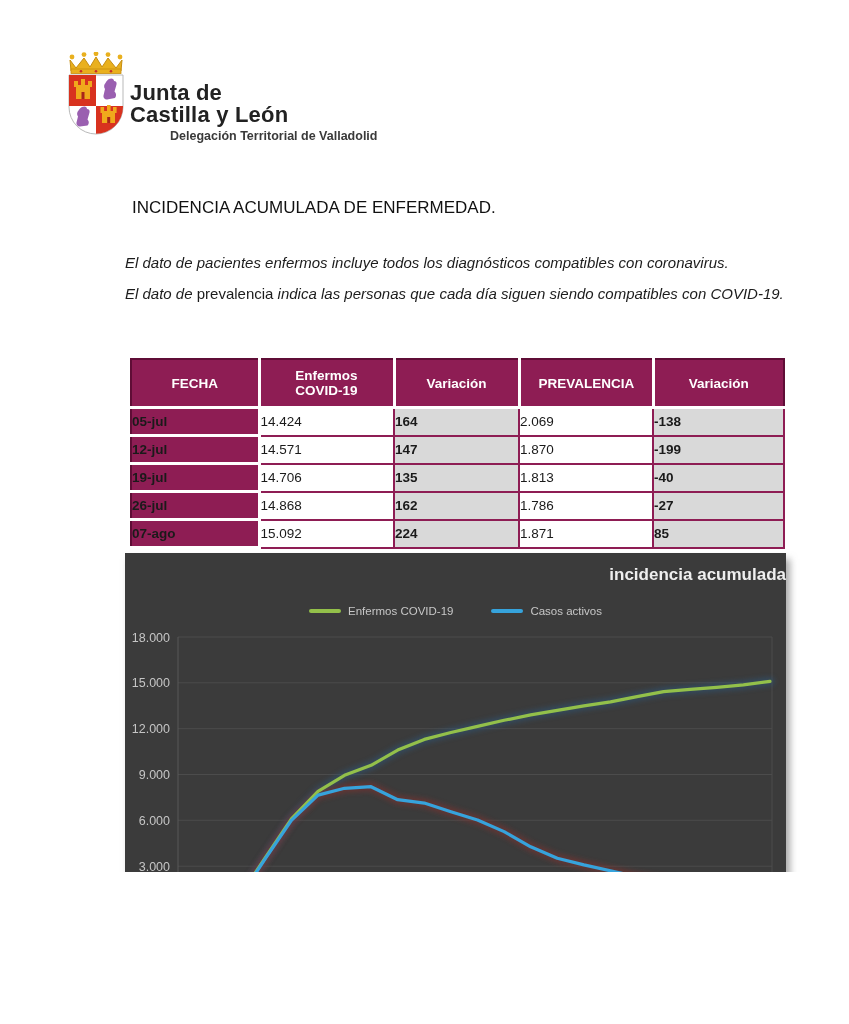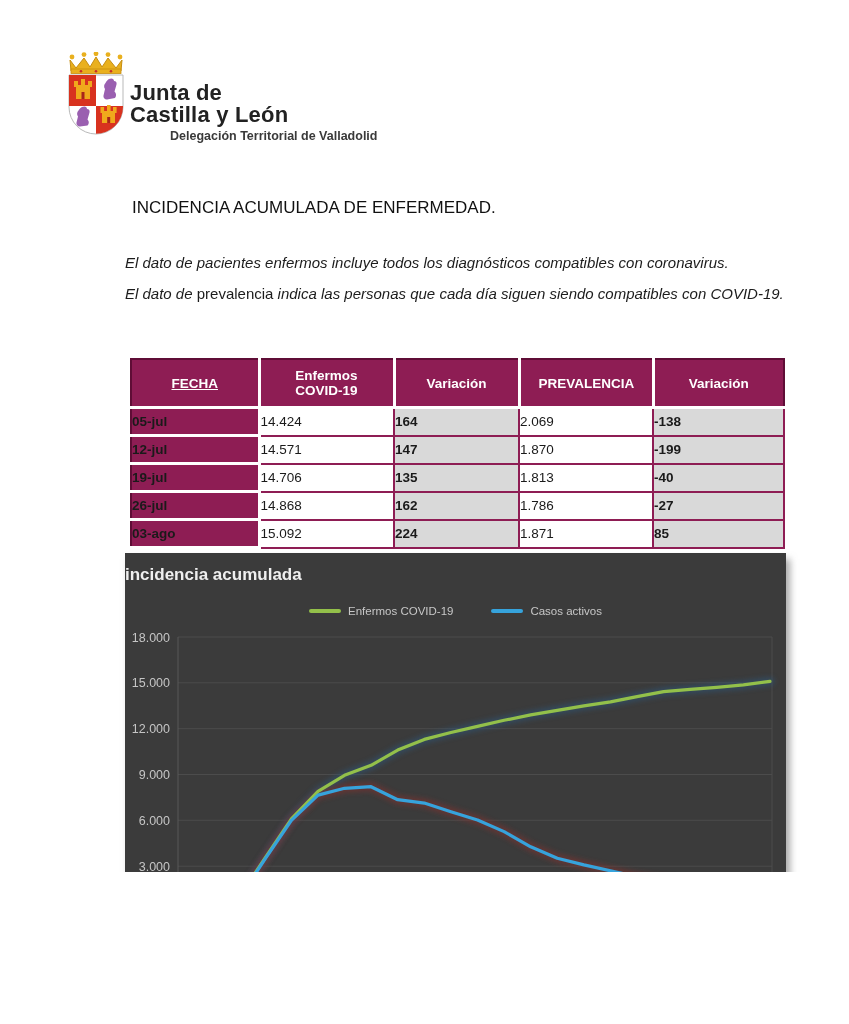--- a/index.html
+++ b/index.html
@@ -18,33 +18,33 @@
   .para .upright{font-style:normal;}
   .para1{top:252px;font-style:italic;}
   .para2{top:283px;}
 
   
   .data-table-wrap{position:absolute;left:130px;top:358px;}
   table.incidencia{border-collapse:collapse;table-layout:fixed;width:653px;
                    border:2px solid #5f0d36;}
   table.incidencia th{background:#8e1d54;color:#fff;font-size:13.5px;font-weight:bold;
                       height:46px;border:3px solid #fff;border-top:none;padding:0 18px;}
-  table.incidencia th:first-child{border-left:none;text-decoration:underline;}
+  table.incidencia th:first-child{border-left:none;}
   table.incidencia th:last-child{border-right:none;}
   table.incidencia td{height:25px;text-align:left;font-size:13.5px;color:#1a1a1a;
                       border:2px solid #8e1d54;padding:0;}
   td.fecha{background:#8e1d54;color:#fff;font-weight:bold;
            border:3px solid #fff !important;border-left:none !important;}
   td.num{background:#ffffff;}
   td.var{background:#d9d9d9;font-weight:bold;}
 
   
   .chart-panel{position:absolute;left:125px;top:553px;width:661px;height:417px;
                background:#3b3b3b;box-shadow:4px 6px 7px rgba(110,110,110,.6);}
-  .chart-title{position:absolute;left:0;right:0;top:12px;text-align:left;
+  .chart-title{position:absolute;left:0;right:0;top:12px;text-align:right;
                font-size:17px;font-weight:bold;color:#efefef;}
   .chart-legend{position:absolute;left:0;right:0;top:48px;height:20px;
                 display:flex;justify-content:center;align-items:center;gap:38px;}
   .legend-item{display:flex;align-items:center;gap:7px;}
   .legend-swatch{width:32px;height:4px;border-radius:2px;}
   .legend-label{font-size:11.5px;color:#c7c7c7;}
   svg.chart-svg{position:absolute;left:0;top:0;width:661px;height:417px;}
 </style>
 </head>
 <body>
@@ -145,21 +145,21 @@
           <td class="var">-40</td>
         </tr>
         <tr>
           <td class="fecha">26-jul</td>
           <td class="num">14.868</td>
           <td class="var">162</td>
           <td class="num">1.786</td>
           <td class="var">-27</td>
         </tr>
         <tr>
-          <td class="fecha">03-ago</td>
+          <td class="fecha">07-ago</td>
           <td class="num">15.092</td>
           <td class="var">224</td>
           <td class="num">1.871</td>
           <td class="var">85</td>
         </tr>
       </tbody>
     </table>
   </div>
 
   <div class="chart-panel" style="background: rgb(59, 59, 59);">

